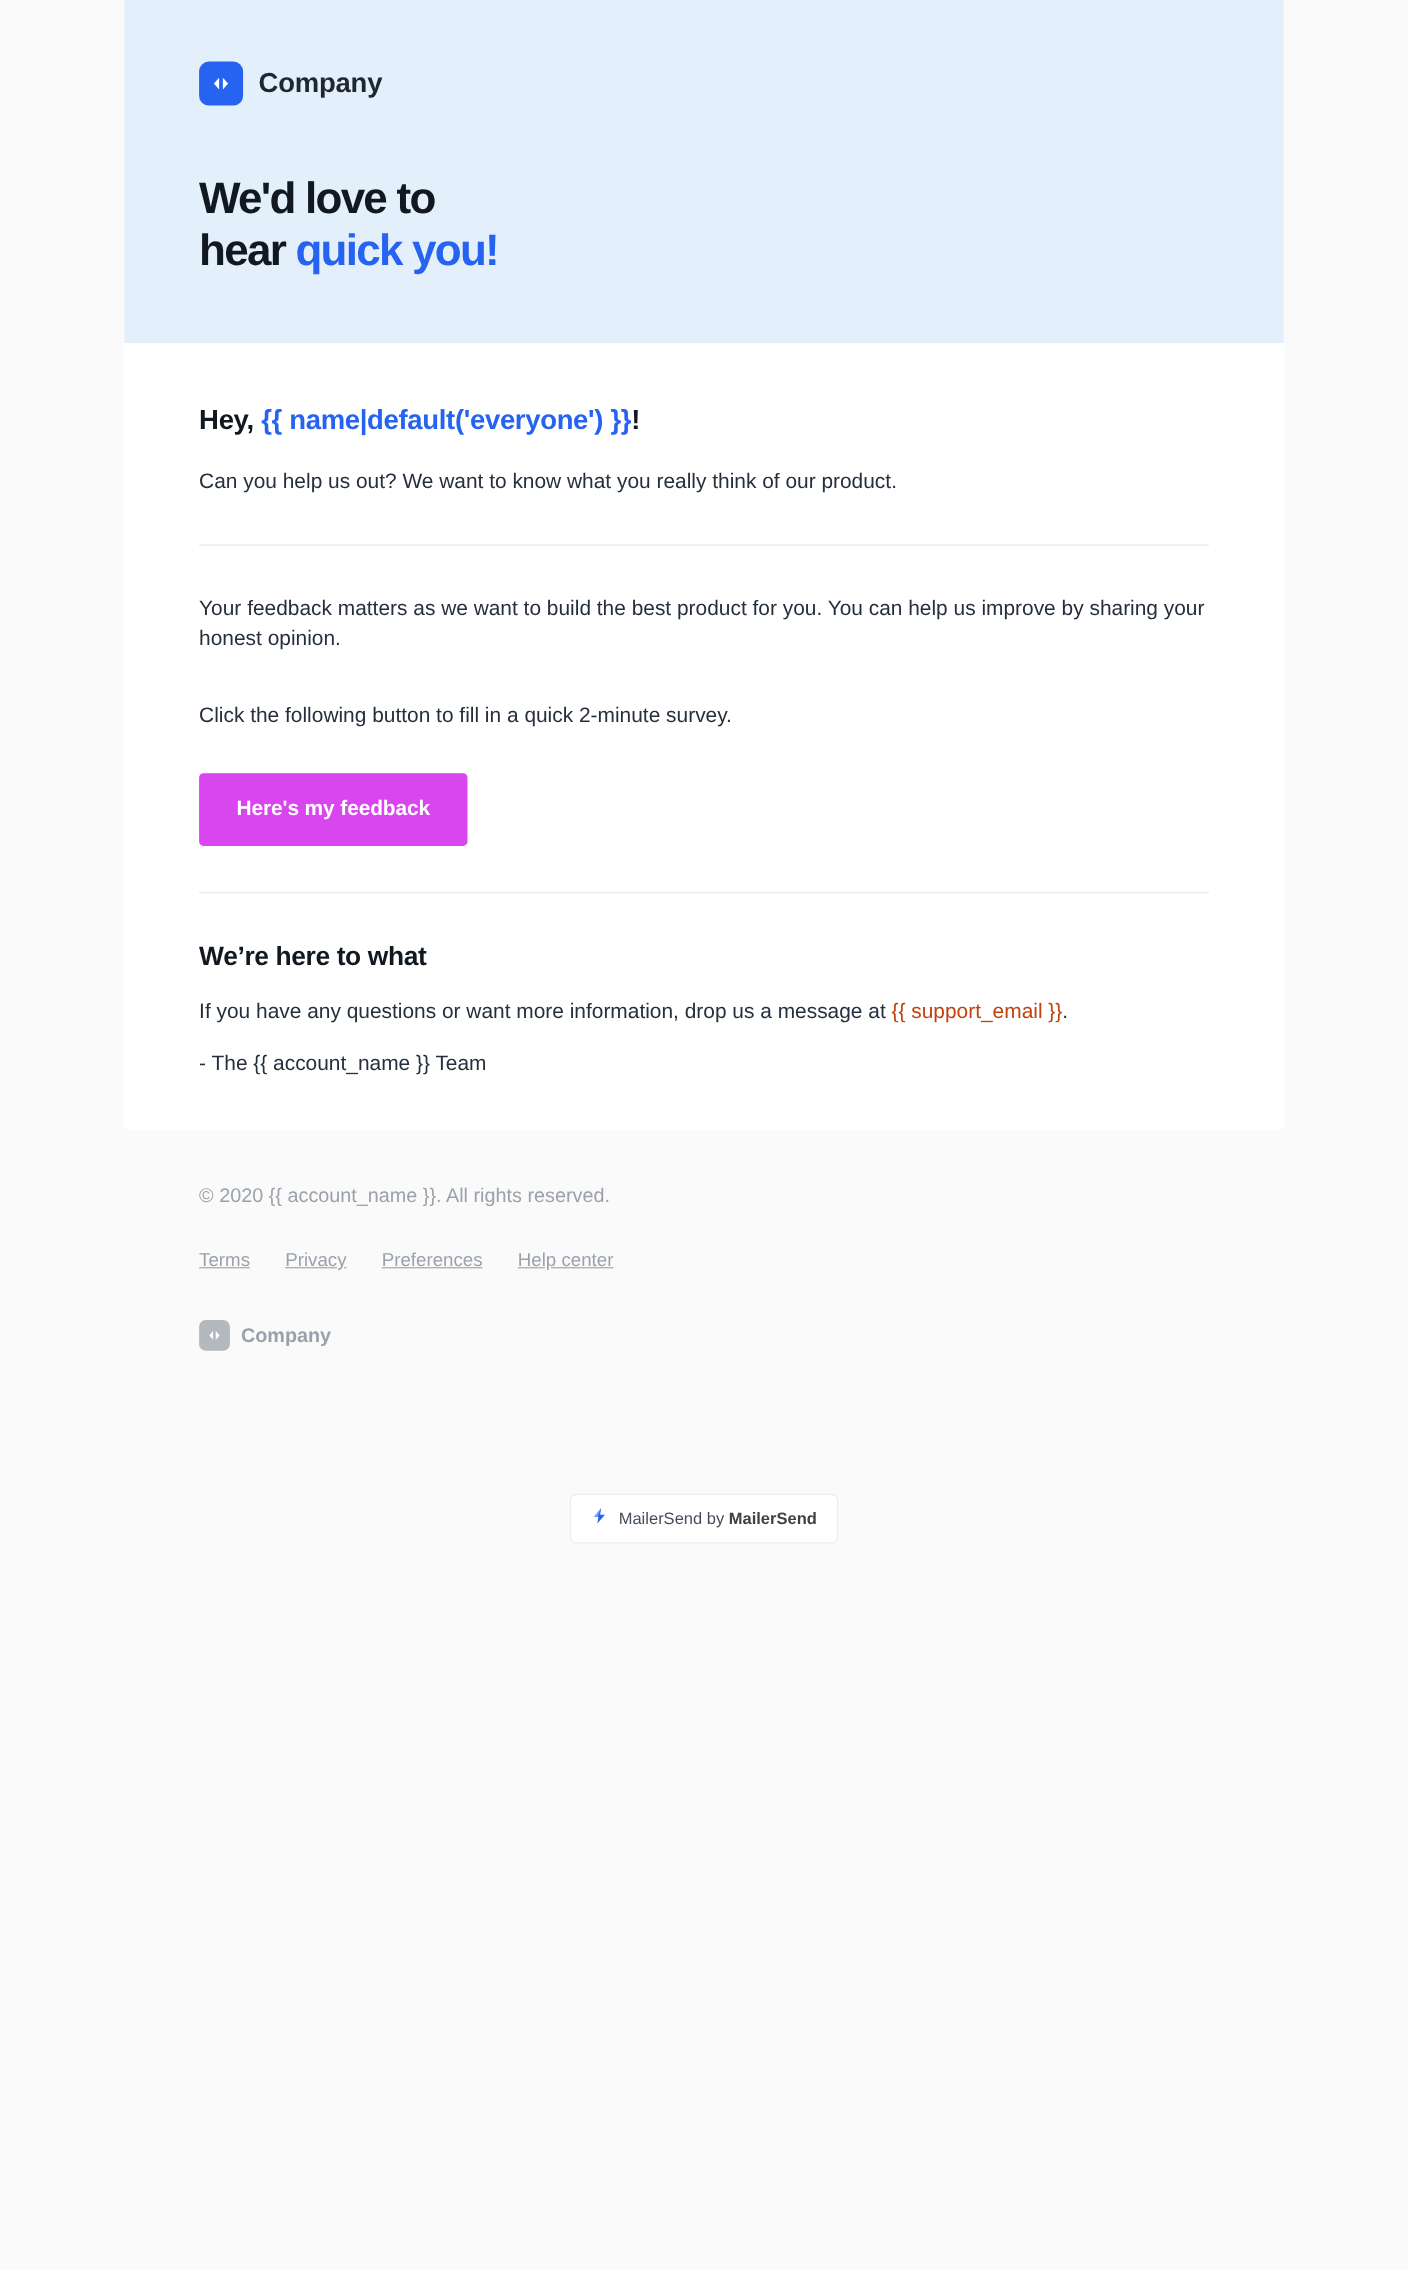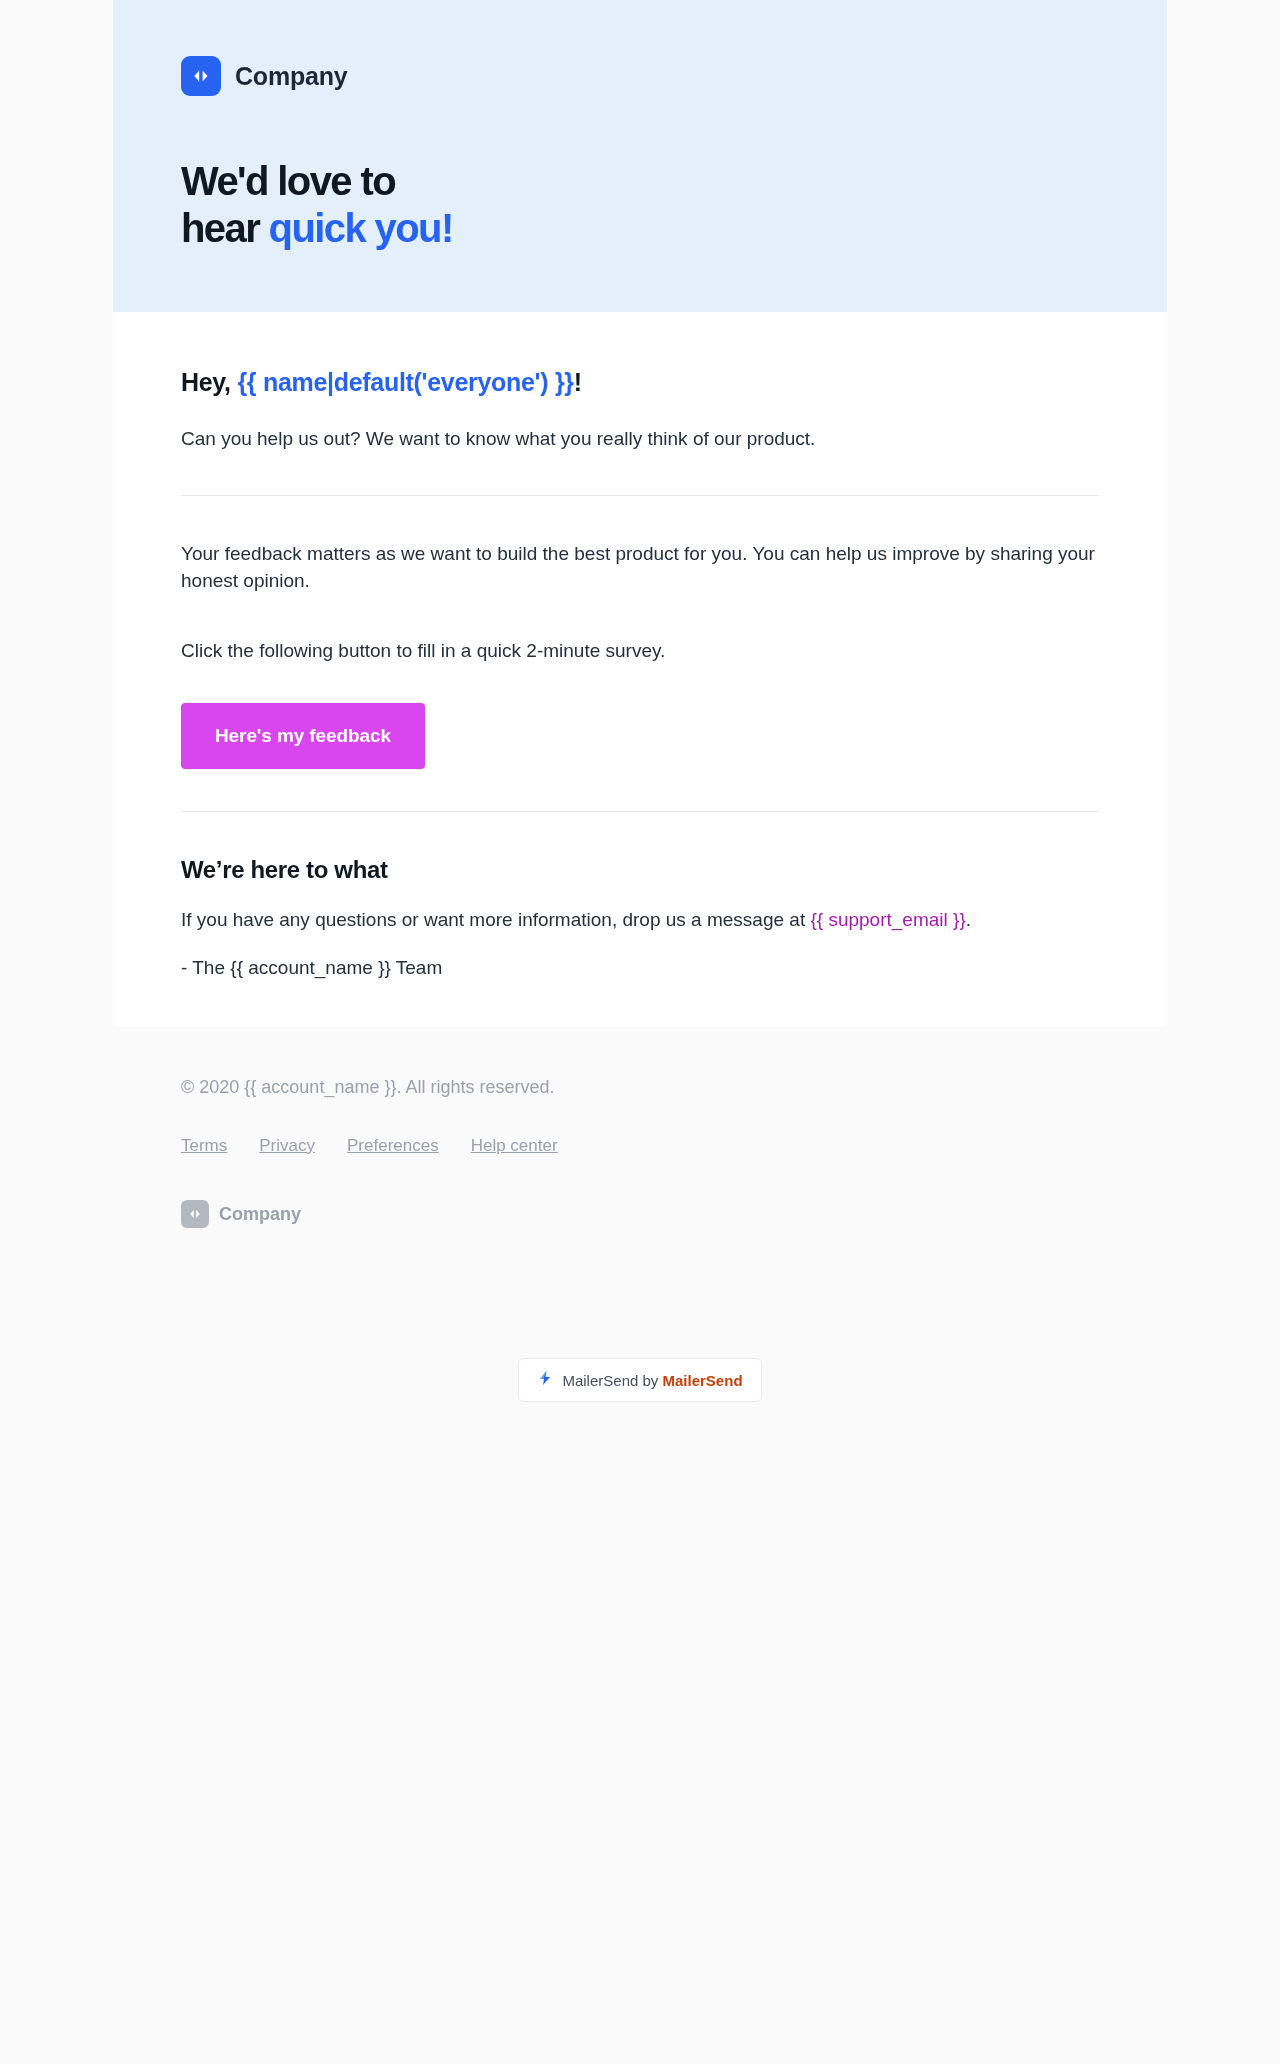--- a/index.html
+++ b/index.html
@@ -100,21 +100,21 @@
     font-weight: bold;
     letter-spacing: -0.1px;
     padding: 22px 34px;
     border-radius: 4px;
     border: none;
     text-decoration: none;
     cursor: pointer;
     margin-top: 22px;
     font-family: "Liberation Sans", sans-serif;
   }
-  .link-var { color: #a21caf; text-decoration: none; text-align: center; }
+  .link-var { color: #c2410c; text-decoration: none; text-align: center; }
   .signature { font-size: 19px; color: #262f3d; margin: 24px 0 0 0; }
 
   
   .footer {
     padding: 50px 0 0 0;
     background: #fafafa;
   }
   .footer-inner { padding: 0 68px; }
   .copyright {
     font-size: 18px;
@@ -162,21 +162,21 @@
     gap: 9px;
     background: #ffffff;
     border: 1px solid #ececec;
     border-radius: 6px;
     padding: 11px 18px;
   }
   .delivered-text {
     font-size: 15px;
     color: #444d5a;
   }
-  .delivered-text b { color: #c2410c; }
+  .delivered-text b { color: #404040; }
 </style>
 </head>
 <body>
 
 <div class="email-wrap">
 
   <div class="hero">
     <div class="brand">
       <span class="brand-logo">
         <svg width="22" height="22" viewBox="0 0 22 22" aria-hidden="true">

